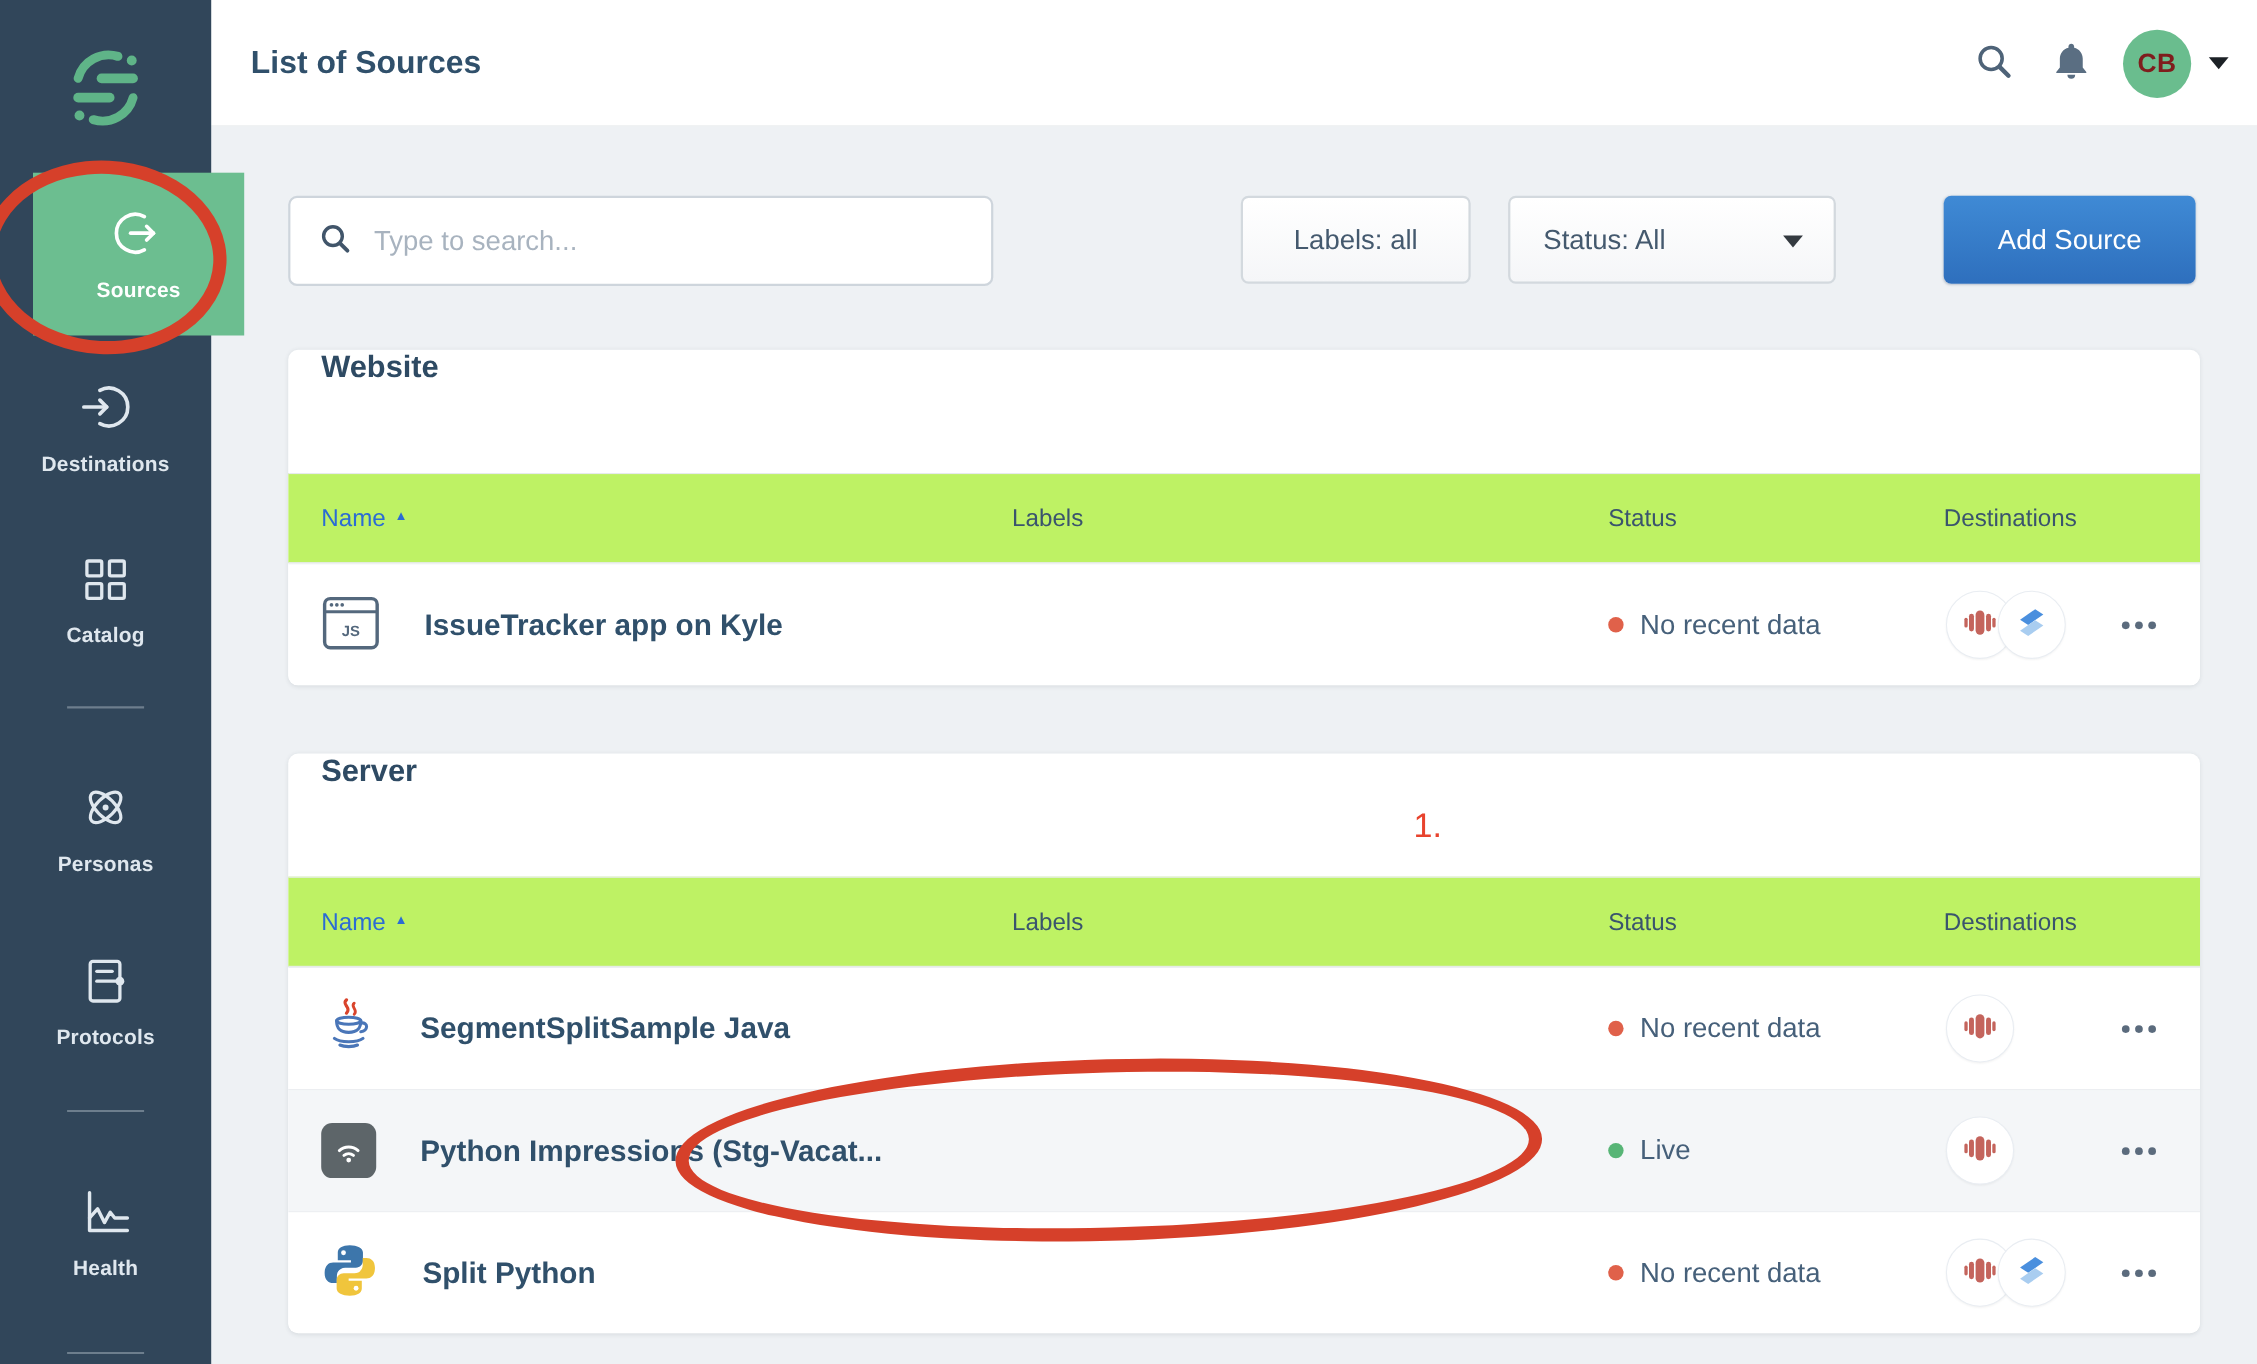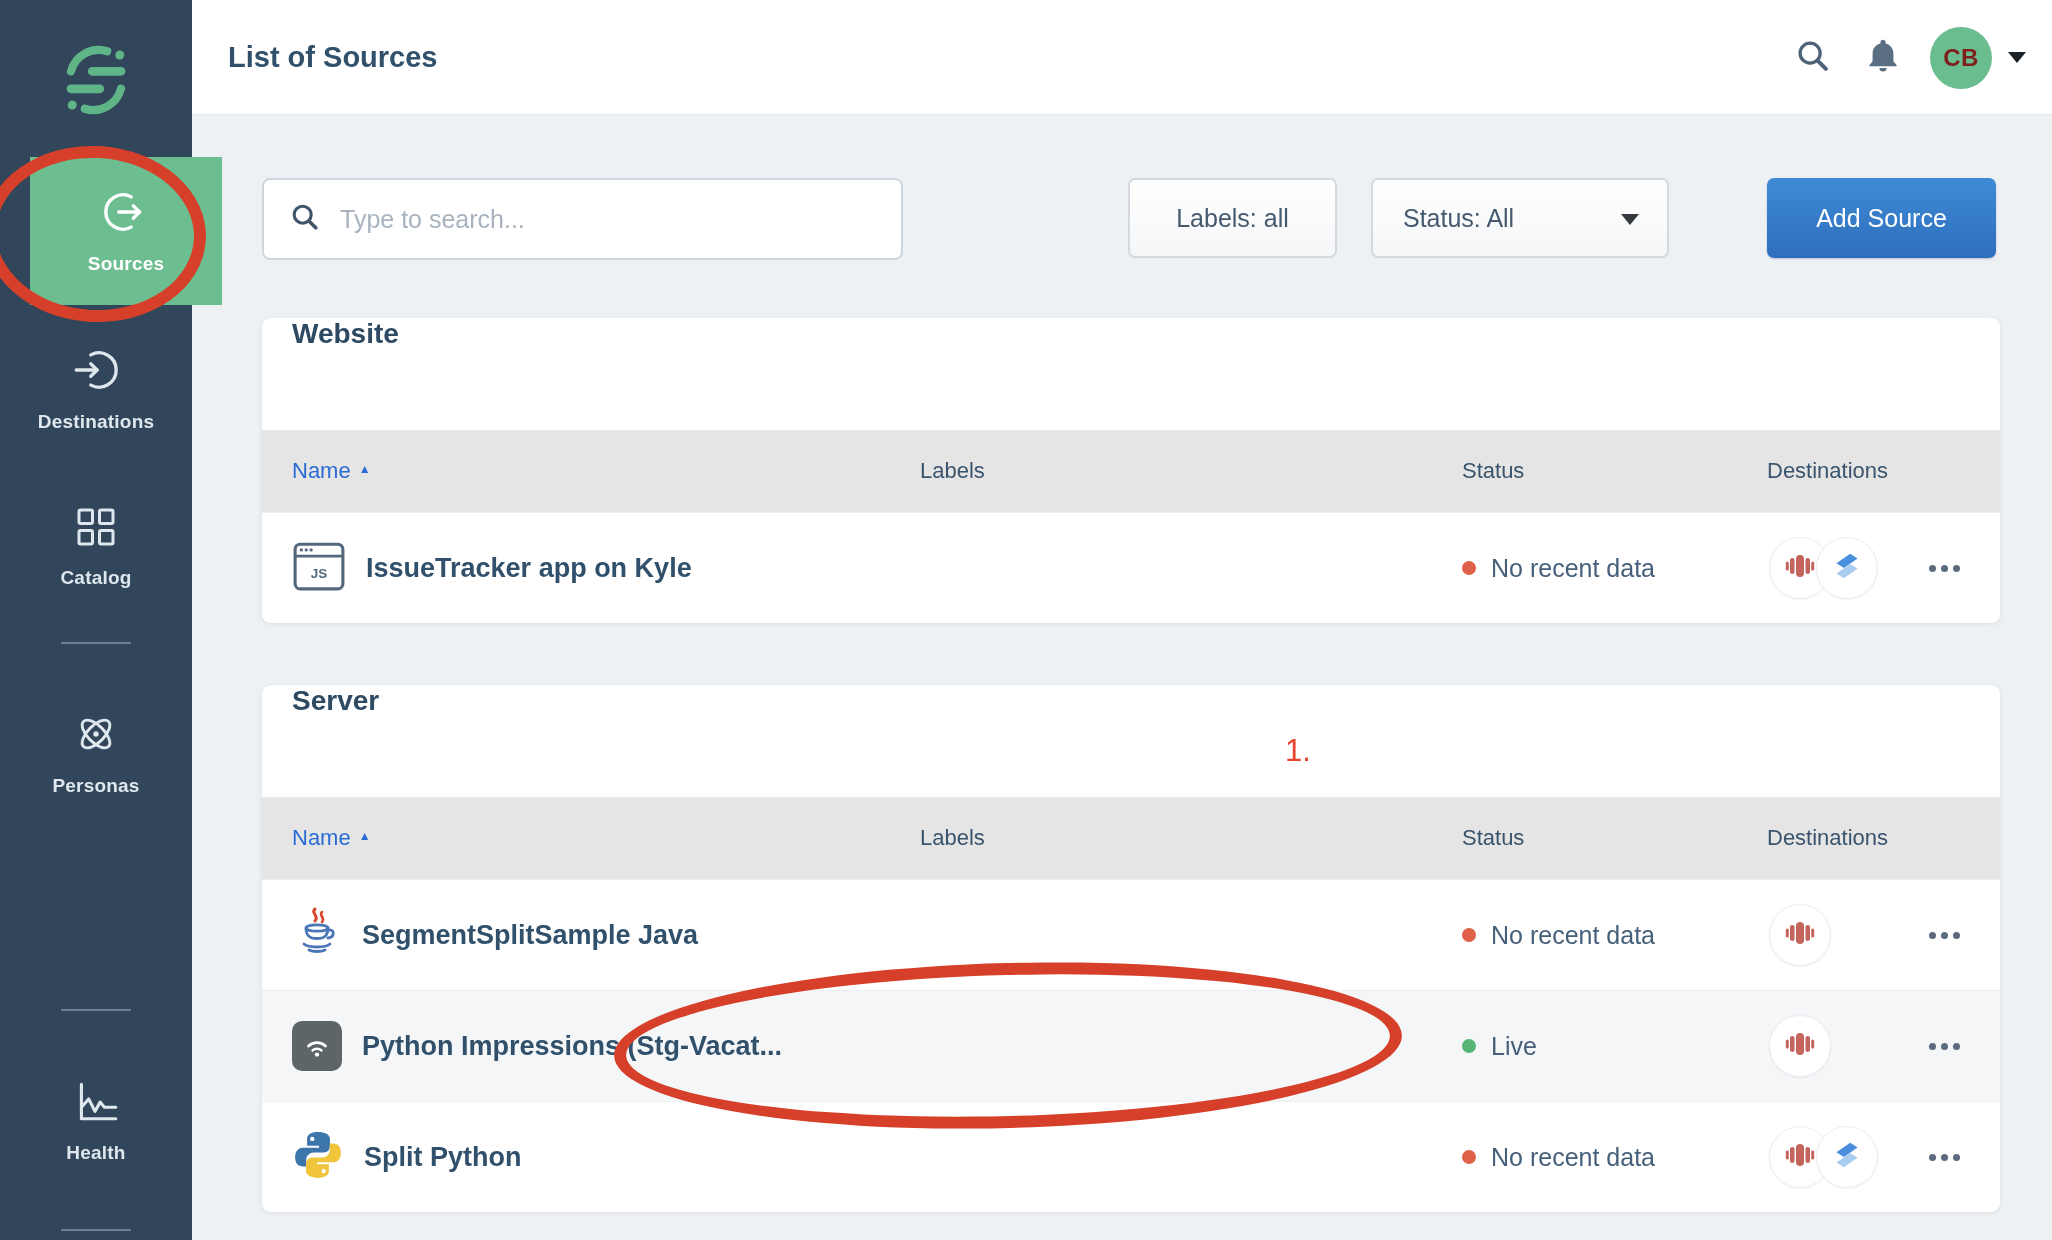--- a/index.html
+++ b/index.html
@@ -64,29 +64,29 @@
     color:#fff; font-size:25px; cursor:pointer; font-family:"Liberation Sans", sans-serif;
     box-shadow:0 1px 2px rgba(30,60,100,.25); }
 
   
   .card { position:absolute; left:70px; width:1738px; background:#fff; border-radius:9px;
     box-shadow:0 1px 4px rgba(40,55,70,.10); overflow:hidden; }
   .card-website { top:203px; }
   .card-server  { top:570px; }
   .card-title-row { height:112px; display:flex; align-items:flex-start; padding-left:30px; }
   .card-title { font-size:28px; font-weight:700; color:#2e4a63; }
-  .thead { height:82px; background:#e5e5e5; border-top:1px solid #e7eaed; border-bottom:1px solid #e7eaed; }
+  .thead { height:82px; background:#bef264; border-top:1px solid #e7eaed; border-bottom:1px solid #e7eaed; }
   .grid-row { display:grid; grid-template-columns:658px 542px 305px 233px; align-items:center; }
   .th { font-size:22px; color:#3a546d; }
   .th-name { padding-left:30px; color:#2b6cd4; cursor:pointer; display:flex; align-items:center; gap:8px; }
   .sort-arrow { font-size:12px; color:#2b6cd4; transform:translateY(-2px); }
   .trow { height:111px; border-top:1px solid #eceef1; cursor:pointer; background:#fff; }
   .trow:first-child { border-top:none; }
   .trow.highlight { background:#f4f6f8; }
-  .cell-name { padding-left:30px; display:flex; align-items:center; gap:20px; }
+  .cell-name { padding-left:30px; display:flex; align-items:center; gap:40px; }
   .row-name { font-size:27px; font-weight:700; color:#30506b; white-space:nowrap; }
   .cell-status { display:flex; align-items:center; gap:15px; font-size:25px; color:#46607a; }
   .status-dot { width:14px; height:14px; border-radius:50%; flex:0 0 auto; }
   .dot-no_recent_data { background:#e0614a; }
   .dot-live { background:#57b576; }
   .cell-dest { display:flex; align-items:center; padding-left:2px; }
   .badge { width:62px; height:62px; border-radius:50%; background:#fff; border:1px solid #e9edf2;
     box-shadow:0 1px 2px rgba(0,0,0,.05); display:flex; align-items:center; justify-content:center; flex:0 0 auto; }
   .badge + .badge { margin-left:-15px; }
   .dots-menu { margin-left:auto; margin-right:36px; display:flex; gap:5px; cursor:pointer; padding:10px 4px; }
@@ -159,20 +159,31 @@
     <span>
       <svg width="50" height="50" viewBox="0 0 48 48" fill="none" stroke="#dfe7ee" stroke-width="2.8">
         <ellipse cx="24" cy="24" rx="17" ry="8" transform="rotate(45 24 24)"></ellipse>
         <ellipse cx="24" cy="24" rx="17" ry="8" transform="rotate(-45 24 24)"></ellipse>
         <circle cx="24" cy="24" r="2.6" fill="#dfe7ee" stroke="none"></circle>
       </svg>
     </span>
     <span class="nav-label">Personas</span>
   </div>
 
+  <div class="nav-item nav-protocols">
+    <span>
+      <svg width="48" height="48" viewBox="0 0 48 48" fill="none" stroke="#dfe7ee" stroke-width="3" stroke-linecap="round">
+        <rect x="10" y="6" width="27" height="36" rx="2.5"></rect>
+        <line x1="16" y1="15" x2="30" y2="15"></line>
+        <line x1="16" y1="24" x2="36" y2="24"></line>
+        <circle cx="37" cy="24" r="4" fill="#dfe7ee" stroke="none"></circle>
+      </svg>
+    </span>
+    <span class="nav-label">Protocols</span>
+  </div>
 
   <div class="nav-divider div2"></div>
 
   <div class="nav-item nav-health">
     <span>
       <svg width="50" height="50" viewBox="0 0 48 48" fill="none" stroke="#dfe7ee" stroke-width="3" stroke-linecap="round" stroke-linejoin="round">
         <path d="M10 8 V41 H43"></path>
         <polyline points="10,30 17,22 23,34 28,25 32,30 43,30"></polyline>
       </svg>
     </span>

